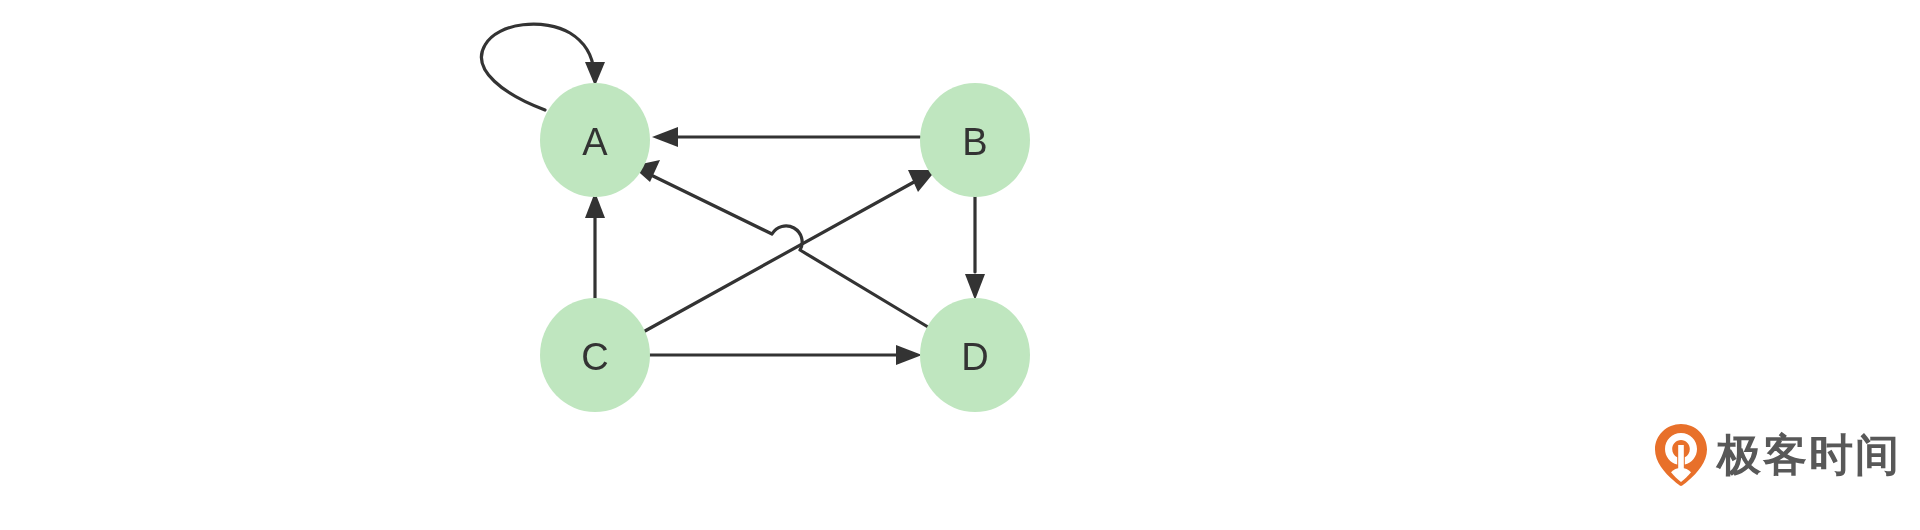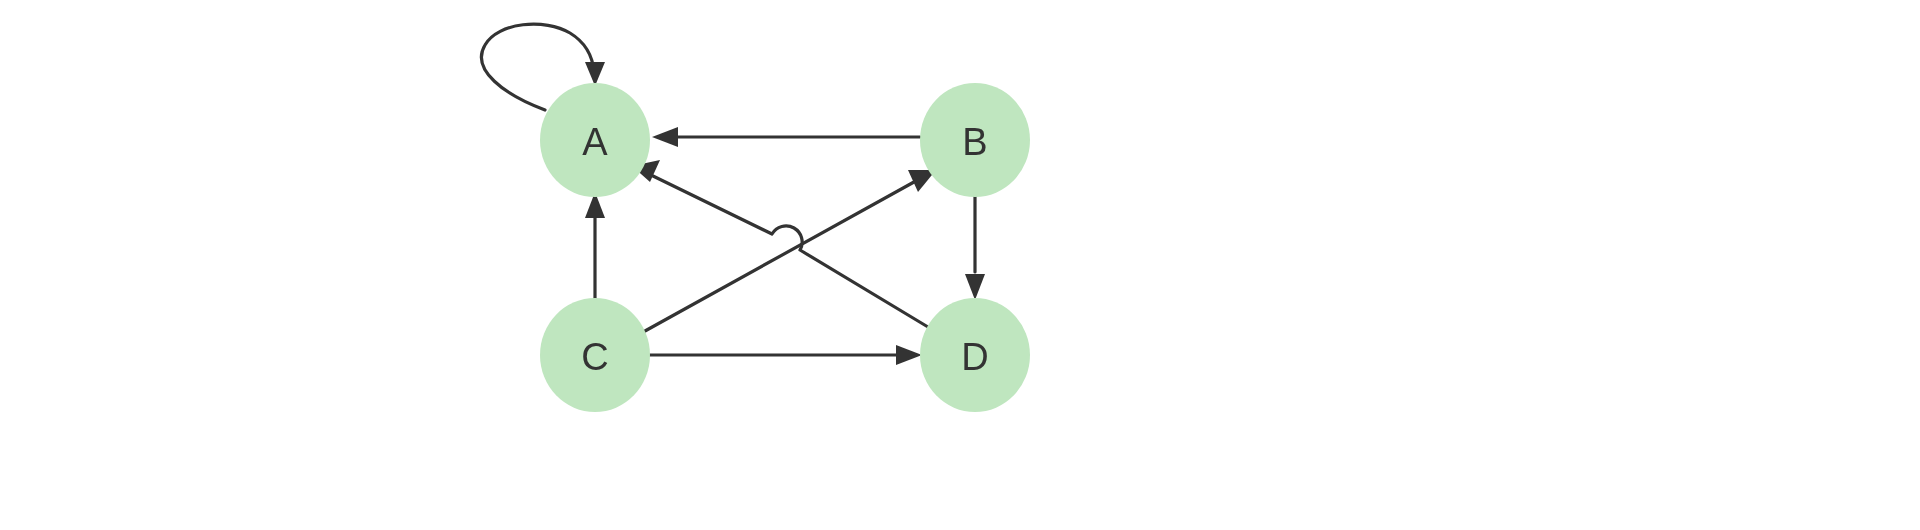--- a/index.html
+++ b/index.html
@@ -142,14 +142,23 @@
       </g>
 
       <g>
         <ellipse class="node-circle" cx="975" cy="355" rx="55" ry="57" fill="#bfe6bf"></ellipse>
         <text class="node-label" x="975" y="357">D</text>
       </g>
 
     </g>
   </svg>
 
+  <div id="watermark" style="left:1655px; top:424px;">
+    <svg class="wm-logo" viewBox="0 0 52 62" xmlns="http://www.w3.org/2000/svg">
+      <path d="M26 0 C11.6 0 0 11.4 0 25.4 C0 38 9.6 48.4 18.6 56.6 C22.2 59.9 24.6 61.8 26 62 C27.4 61.8 29.8 59.9 33.4 56.6 C42.4 48.4 52 38 52 25.4 C52 11.4 40.4 0 26 0 Z" fill="#e8702a"></path>
+      <path d="M26 9 C17 9 10 16 10 25 C10 32.6 15.2 39 22.2 40.6 L22.2 33.2 C19.2 31.9 17.2 28.7 17.2 25 C17.2 20 21.1 16 26 16 C30.9 16 34.8 20 34.8 25 C34.8 28.7 32.8 31.9 29.8 33.2 L29.8 40.6 C36.8 39 42 32.6 42 25 C42 16 35 9 26 9 Z" fill="#ffffff"></path>
+      <rect x="23.2" y="21" width="5.6" height="24" fill="#ffffff"></rect>
+      <path d="M26 44 C22 44 18.4 45.6 16 48.2 C19 52 23 55.6 26 58 C29 55.6 33 52 36 48.2 C33.6 45.6 30 44 26 44 Z" fill="#ffffff"></path>
+    </svg>
+    <div class="wm-text">极客时间</div>
+  </div>
 
 </div>
 
 </body></html>

